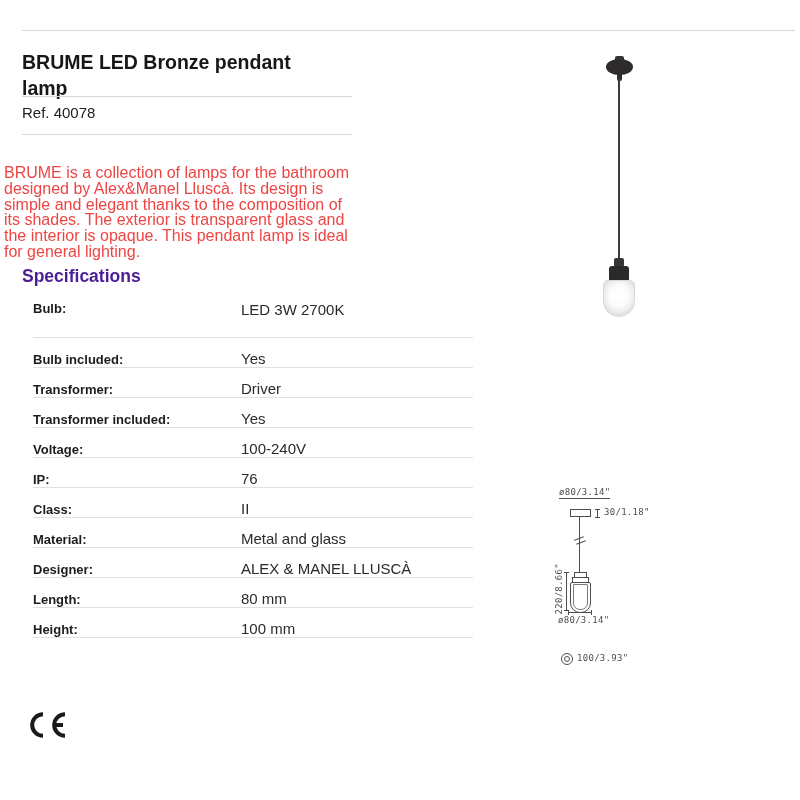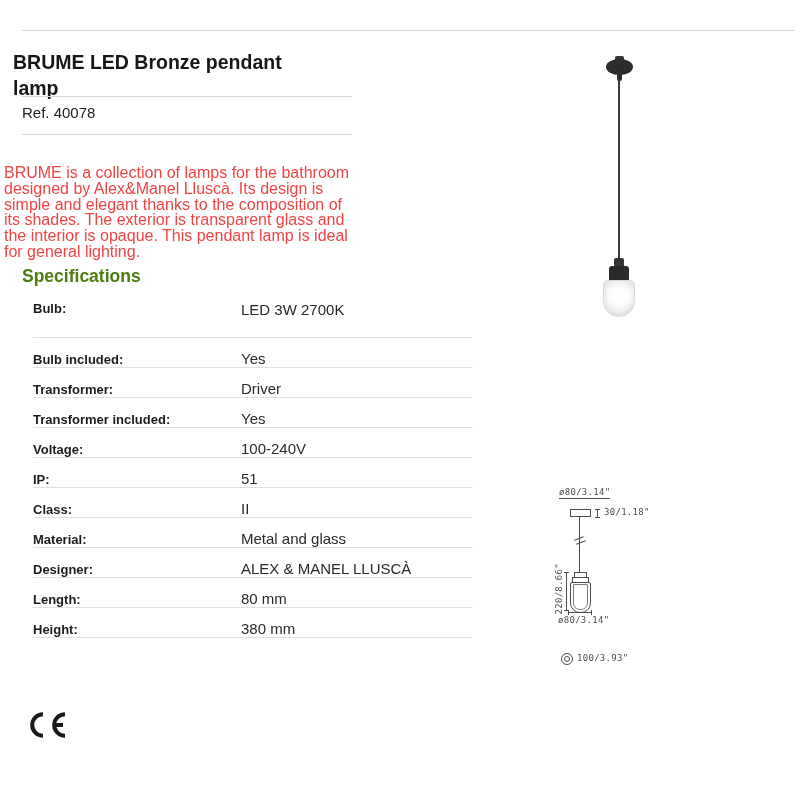--- a/index.html
+++ b/index.html
@@ -6,31 +6,31 @@
   .page{
     position:relative;
     width:800px;height:800px;
     background:#ffffff;
     font-family:"Liberation Sans", sans-serif;
     color:#1c1c1c;
     overflow:hidden;
   }
   .rule{position:absolute;height:1px;background:#d8d8d8;}
   .page-title{
-    position:absolute;left:13px;top:36px;width:310px;
+    position:absolute;left:22px;top:36px;width:310px;
     font-size:19.5px;font-weight:bold;line-height:26px;color:#171717;
   }
   .ref-number{position:absolute;left:22px;top:104px;font-size:15px;color:#222;}
   .product-description{
     position:absolute;left:4px;top:149px;width:352px;
     font-size:16px;line-height:15.8px;color:#ef4444;
   }
   .spec-heading{
     position:absolute;left:22px;top:251px;
-    font-size:17.5px;font-weight:bold;color:#4d7c0f;
+    font-size:17.5px;font-weight:bold;color:#4c1d95;
   }
   .spec-table{position:absolute;left:33px;top:292px;width:440px;}
   .spec-row{
     position:relative;display:flex;align-items:flex-end;
     height:29px;border-bottom:1px solid #e0e0e0;
   }
   .spec-row.first{height:46px;align-items:flex-start;padding-top:9px;box-sizing:border-box;}
   .spec-label{font-size:13px;font-weight:bold;color:#1c1c1c;}
   .spec-value{position:absolute;left:208px;font-size:15px;color:#2a2a2a;}
   .spec-row.first .spec-value{top:9px;}
@@ -113,41 +113,41 @@
     <div class="spec-row">
       <span class="spec-label">Transformer included:</span>
       <span class="spec-value">Yes</span>
     </div>
     <div class="spec-row">
       <span class="spec-label">Voltage:</span>
       <span class="spec-value">100-240V</span>
     </div>
     <div class="spec-row">
       <span class="spec-label">IP:</span>
-      <span class="spec-value">51</span>
+      <span class="spec-value">76</span>
     </div>
     <div class="spec-row">
       <span class="spec-label">Class:</span>
       <span class="spec-value">II</span>
     </div>
     <div class="spec-row">
       <span class="spec-label">Material:</span>
       <span class="spec-value">Metal and glass</span>
     </div>
     <div class="spec-row">
       <span class="spec-label">Designer:</span>
       <span class="spec-value">ALEX &amp; MANEL LLUSCÀ</span>
     </div>
     <div class="spec-row">
       <span class="spec-label">Length:</span>
       <span class="spec-value">80 mm</span>
     </div>
     <div class="spec-row">
       <span class="spec-label">Height:</span>
-      <span class="spec-value">380 mm</span>
+      <span class="spec-value">100 mm</span>
     </div>
   </div>
 
   <div class="photo">
     <div class="canopy-nub"></div>
     <div class="canopy"></div>
     <div class="cord-grip"></div>
     <div class="cable"></div>
     <div class="socket-collar"></div>
     <div class="socket-cap"></div>

